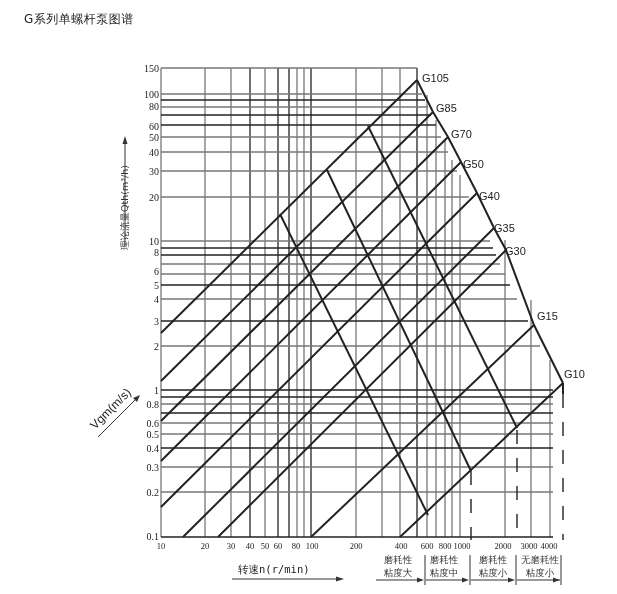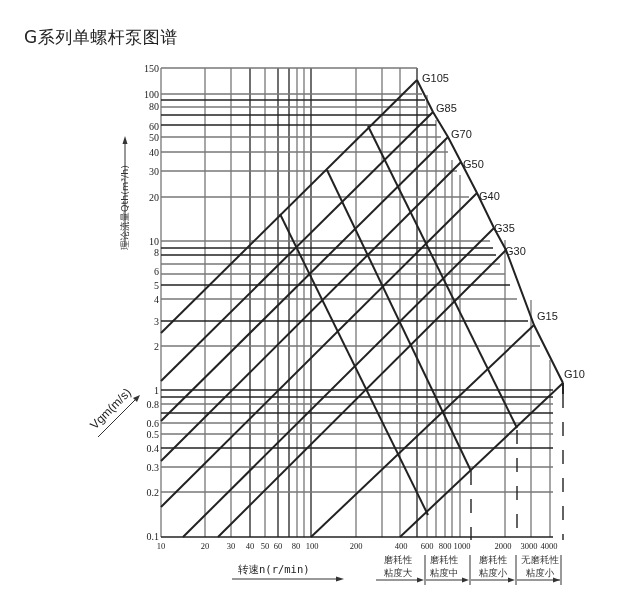--- a/index.html
+++ b/index.html
@@ -1,17 +1,17 @@
 <!DOCTYPE html>
 <html><head>
 <meta charset="utf-8">
 <style>
   html,body{margin:0;padding:0;background:#fff;}
   body{width:617px;height:594px;position:relative;overflow:hidden;font-family:"DejaVu Sans",sans-serif;}
-  .title{position:absolute;left:24px;top:26px;font-size:17px;color:#222;letter-spacing:0.5px;}
+  .title{position:absolute;left:24px;top:11px;font-size:12px;color:#222;letter-spacing:0.5px;}
   svg{position:absolute;left:0;top:0;}
   .tick{font-family:"Liberation Serif",serif;font-size:10px;fill:#222;}
   .xtick{font-family:"Liberation Serif",serif;font-size:8.5px;fill:#222;}
   .glabel{font-family:"Liberation Sans",sans-serif;font-size:11px;fill:#222;}
   .cn{font-family:"DejaVu Sans",sans-serif;font-size:9.5px;fill:#333;}
 </style>
 </head>
 <body>
 
 <div class="title">G系列单螺杆泵图谱</div>

